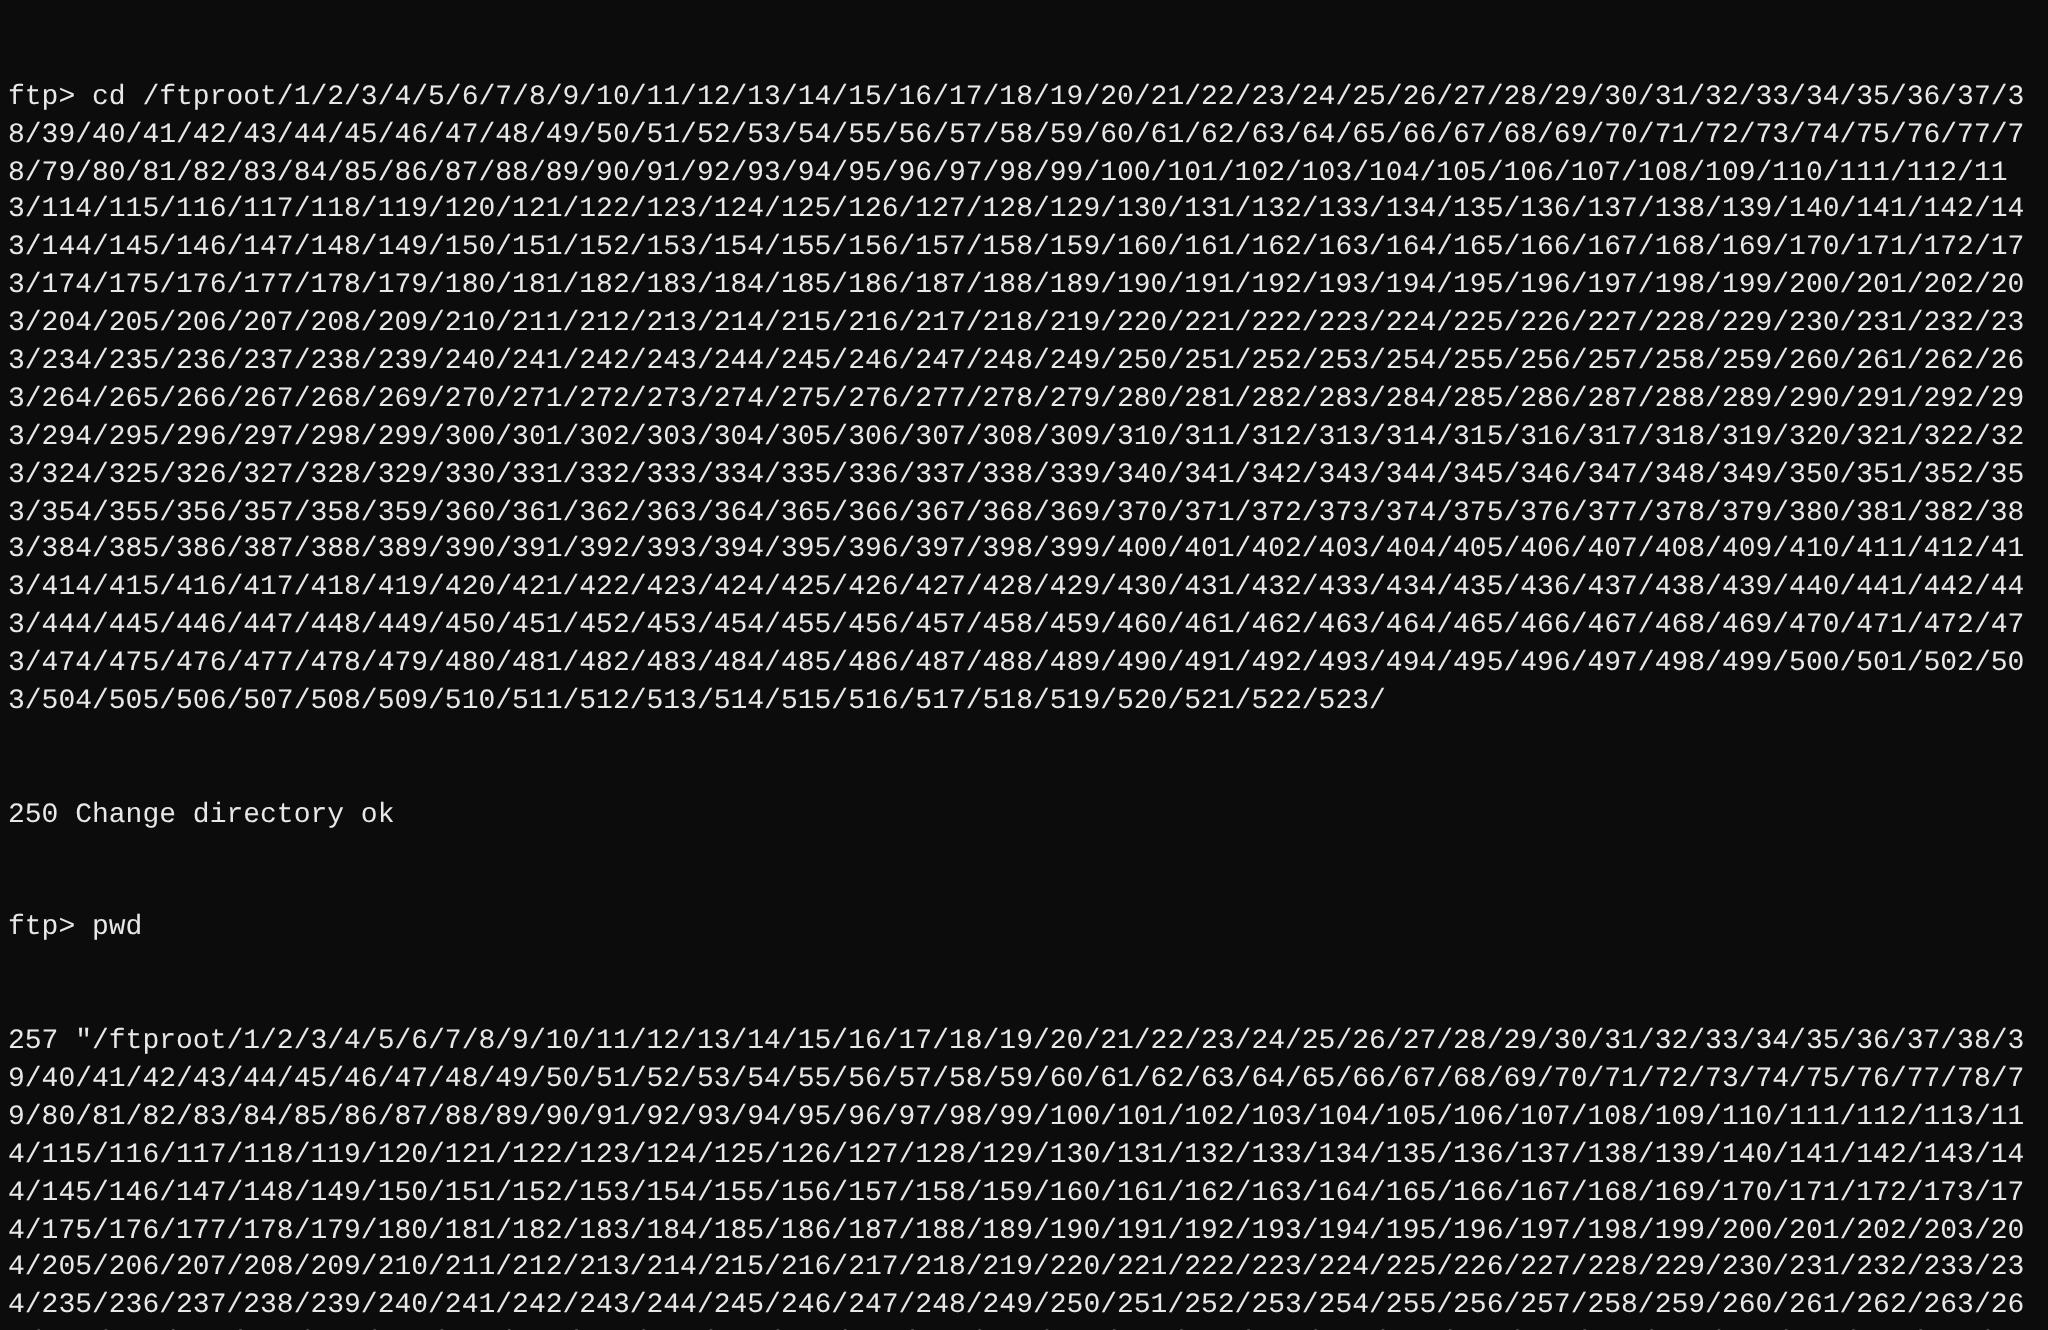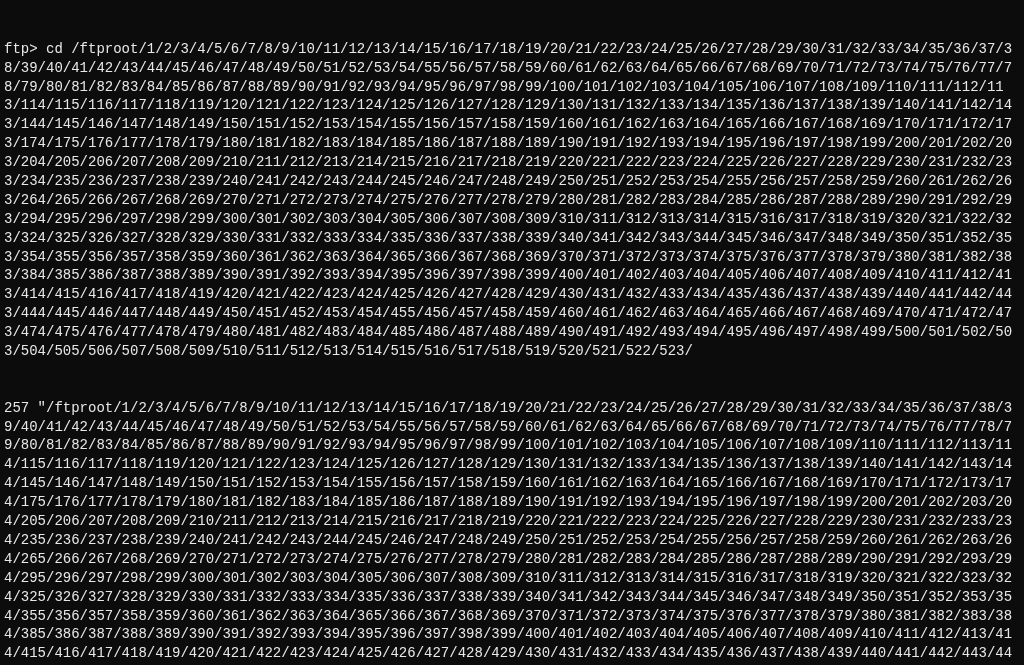--- a/index.html
+++ b/index.html
@@ -26,14 +26,16 @@
     .line {
       display: block;
       font-family: Liberation Mono, monospace;
     }
   </style>
 </head>
 <body>
 
 <div class="terminal">
   <span class="line">ftp&gt; cd /ftproot/1/2/3/4/5/6/7/8/9/10/11/12/13/14/15/16/17/18/19/20/21/22/23/24/25/26/27/28/29/30/31/32/33/34/35/36/37/38/39/40/41/42/43/44/45/46/47/48/49/50/51/52/53/54/55/56/57/58/59/60/61/62/63/64/65/66/67/68/69/70/71/72/73/74/75/76/77/78/79/80/81/82/83/84/85/86/87/88/89/90/91/92/93/94/95/96/97/98/99/100/101/102/103/104/105/106/107/108/109/110/111/112/113/114/115/116/117/118/119/120/121/122/123/124/125/126/127/128/129/130/131/132/133/134/135/136/137/138/139/140/141/142/143/144/145/146/147/148/149/150/151/152/153/154/155/156/157/158/159/160/161/162/163/164/165/166/167/168/169/170/171/172/173/174/175/176/177/178/179/180/181/182/183/184/185/186/187/188/189/190/191/192/193/194/195/196/197/198/199/200/201/202/203/204/205/206/207/208/209/210/211/212/213/214/215/216/217/218/219/220/221/222/223/224/225/226/227/228/229/230/231/232/233/234/235/236/237/238/239/240/241/242/243/244/245/246/247/248/249/250/251/252/253/254/255/256/257/258/259/260/261/262/263/264/265/266/267/268/269/270/271/272/273/274/275/276/277/278/279/280/281/282/283/284/285/286/287/288/289/290/291/292/293/294/295/296/297/298/299/300/301/302/303/304/305/306/307/308/309/310/311/312/313/314/315/316/317/318/319/320/321/322/323/324/325/326/327/328/329/330/331/332/333/334/335/336/337/338/339/340/341/342/343/344/345/346/347/348/349/350/351/352/353/354/355/356/357/358/359/360/361/362/363/364/365/366/367/368/369/370/371/372/373/374/375/376/377/378/379/380/381/382/383/384/385/386/387/388/389/390/391/392/393/394/395/396/397/398/399/400/401/402/403/404/405/406/407/408/409/410/411/412/413/414/415/416/417/418/419/420/421/422/423/424/425/426/427/428/429/430/431/432/433/434/435/436/437/438/439/440/441/442/443/444/445/446/447/448/449/450/451/452/453/454/455/456/457/458/459/460/461/462/463/464/465/466/467/468/469/470/471/472/473/474/475/476/477/478/479/480/481/482/483/484/485/486/487/488/489/490/491/492/493/494/495/496/497/498/499/500/501/502/503/504/505/506/507/508/509/510/511/512/513/514/515/516/517/518/519/520/521/522/523/</span>
+  <span class="line">250 Change directory ok</span>
+  <span class="line">ftp&gt; pwd</span>
   <span class="line">257 "/ftproot/1/2/3/4/5/6/7/8/9/10/11/12/13/14/15/16/17/18/19/20/21/22/23/24/25/26/27/28/29/30/31/32/33/34/35/36/37/38/39/40/41/42/43/44/45/46/47/48/49/50/51/52/53/54/55/56/57/58/59/60/61/62/63/64/65/66/67/68/69/70/71/72/73/74/75/76/77/78/79/80/81/82/83/84/85/86/87/88/89/90/91/92/93/94/95/96/97/98/99/100/101/102/103/104/105/106/107/108/109/110/111/112/113/114/115/116/117/118/119/120/121/122/123/124/125/126/127/128/129/130/131/132/133/134/135/136/137/138/139/140/141/142/143/144/145/146/147/148/149/150/151/152/153/154/155/156/157/158/159/160/161/162/163/164/165/166/167/168/169/170/171/172/173/174/175/176/177/178/179/180/181/182/183/184/185/186/187/188/189/190/191/192/193/194/195/196/197/198/199/200/201/202/203/204/205/206/207/208/209/210/211/212/213/214/215/216/217/218/219/220/221/222/223/224/225/226/227/228/229/230/231/232/233/234/235/236/237/238/239/240/241/242/243/244/245/246/247/248/249/250/251/252/253/254/255/256/257/258/259/260/261/262/263/264/265/266/267/268/269/270/271/272/273/274/275/276/277/278/279/280/281/282/283/284/285/286/287/288/289/290/291/292/293/294/295/296/297/298/299/300/301/302/303/304/305/306/307/308/309/310/311/312/313/314/315/316/317/318/319/320/321/322/323/324/325/326/327/328/329/330/331/332/333/334/335/336/337/338/339/340/341/342/343/344/345/346/347/348/349/350/351/352/353/354/355/356/357/358/359/360/361/362/363/364/365/366/367/368/369/370/371/372/373/374/375/376/377/378/379/380/381/382/383/384/385/386/387/388/389/390/391/392/393/394/395/396/397/398/399/400/401/402/403/404/405/406/407/408/409/410/411/412/413/414/415/416/417/418/419/420/421/422/423/424/425/426/427/428/429/430/431/432/433/434/435/436/437/438/439/440/441/442/443/444/445/446/447/448/449/450/451/452/453/454/455/456/457/458/459/460/461/462/463/464/465/466/467/468/469/470/471/472/473/474/475/476/477/478/479/480/481/482/483/484/485/486/487/488/489/490/491/492/493/494/495/496/497/498/499/500/501/502/503/504/505/506/507/508/509/510/511/512/513/514/515/516/517/518/519/520/521/522/523" is the current directory</span>
 </div>
 
 </body></html>

